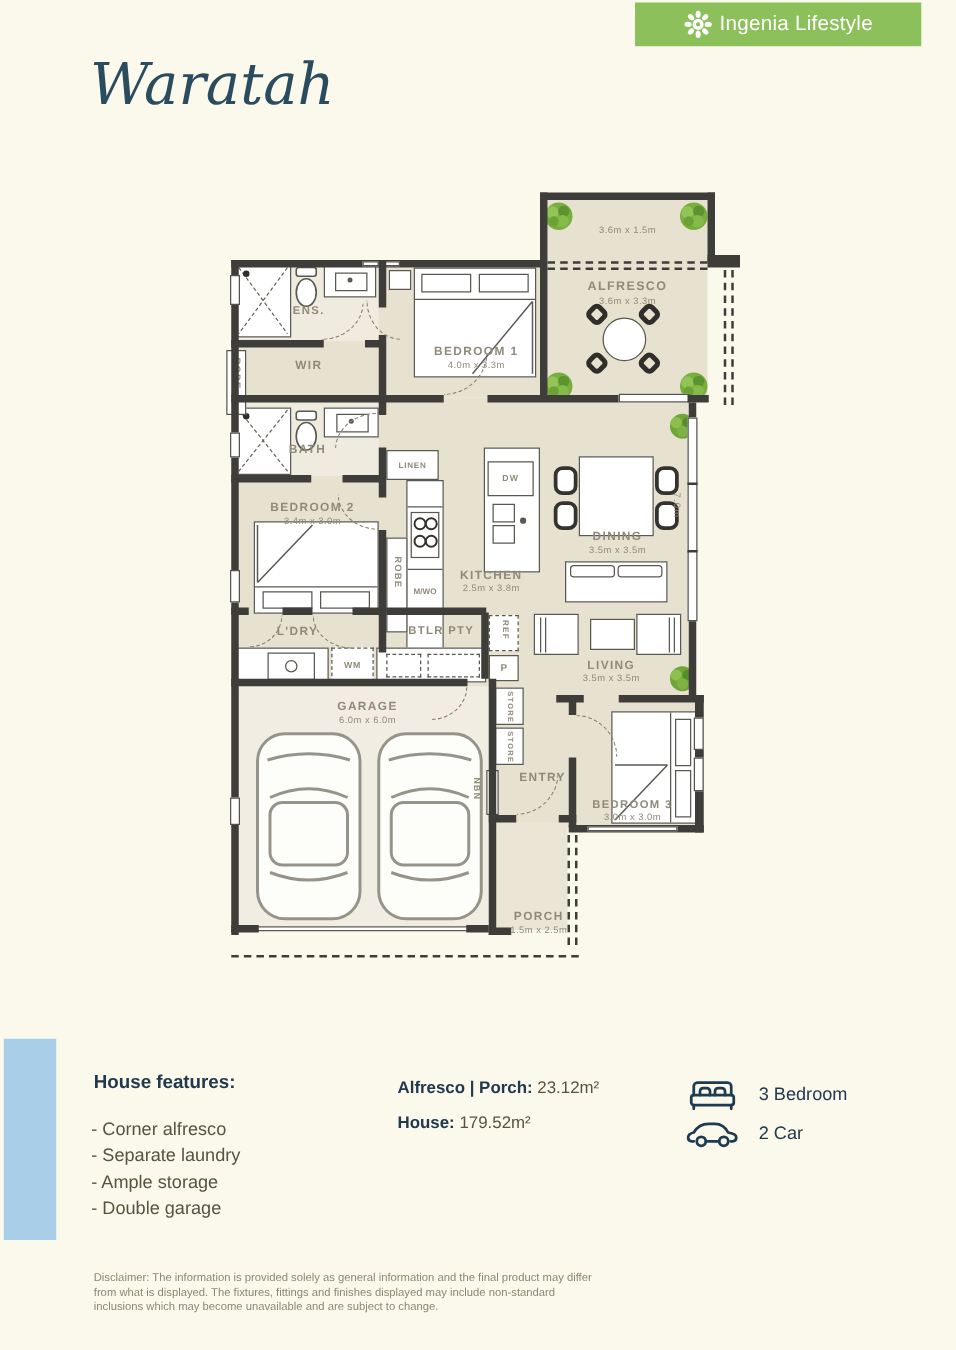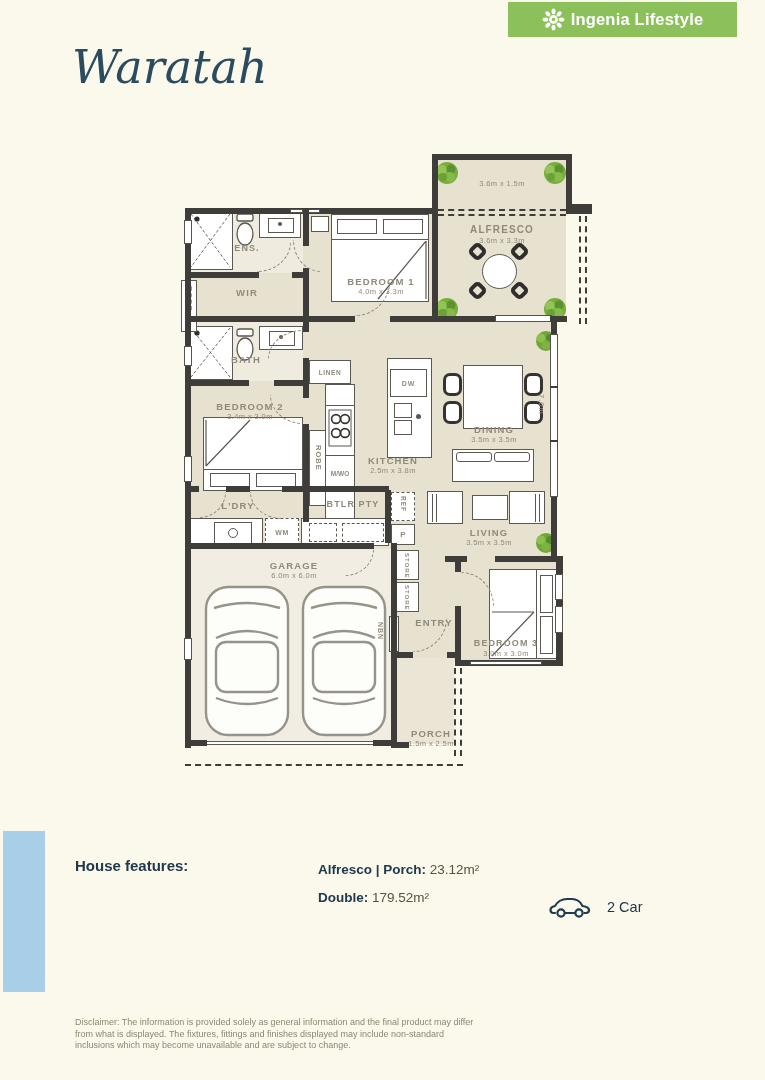--- a/index.html
+++ b/index.html
@@ -1,17 +1,17 @@
 <!DOCTYPE html>
 <html><head>
 <meta charset="utf-8">
 <style>
   html,body{margin:0;padding:0;background:#e8e8e8}
   .page{position:relative;width:765px;height:1080px;background:#fbf8ec;font-family:"Liberation Sans",sans-serif;overflow:hidden}
-  .brand-bar{position:absolute;left:508px;top:2px;width:229px;height:35px;background:#8cc05a;color:#fff;display:flex;align-items:center;justify-content:center;gap:6px;font-size:16.5px;font-weight:700;letter-spacing:.2px}
+  .brand-bar{position:absolute;left:508px;top:2px;width:229px;height:35px;background:#8cc05a;color:#fff;display:flex;align-items:center;justify-content:center;gap:6px;font-size:16.5px;font-weight:400;letter-spacing:.2px}
   .title{position:absolute;left:72px;top:40px;margin:0;font-family:"DejaVu Serif","Liberation Serif",serif;font-style:italic;font-weight:400;font-size:46px;color:#2b4c5e}
   
   .fl,.w,.win,.furn,.rlabel,.vlabel,.flabel,.arc,.achair,.chair,.pl{position:absolute;box-sizing:border-box}
   .w{background:#3e3d3a}
   .win{background:#fff;border:1px solid #55534e}
   .furn{background:#fff;border:1.4px solid #5a5850}
   .dashb{border-style:dashed}
   .rlabel{color:#908a7b;font-size:9.5px;font-weight:700;letter-spacing:1.1px;text-align:center;line-height:1.2}
   .rdim{display:block;font-size:7.5px;font-weight:400;letter-spacing:.4px}
   .vlabel{color:#908a7b;font-size:7px;font-weight:700;letter-spacing:1px;writing-mode:vertical-rl}
@@ -414,26 +414,43 @@
         <span>PORCH</span><span class="rdim">1.5m x 2.5m</span>
       </div>
       <span class="vlabel" style="left:537px;top:394px;font-size:7.5px;font-weight:400">7.0m</span>
       <span class="vlabel" style="left:377px;top:622px;font-size:7px">NBN</span>
     </div>
   </div>
 
   <div class="bluestrip"></div>
 
   <div class="features-head">House features:</div>
+  <div class="features-list">
+    <div>- Corner alfresco</div>
+    <div>- Separate laundry</div>
+    <div>- Ample storage</div>
+    <div>- Double garage</div>
+  </div>
 
   <div class="areas">
     <div><b>Alfresco | Porch:</b> <span>23.12m²</span></div>
-    <div class="total"><b>Double:</b> <span>179.52m²</span></div>
-  </div>
-
+    <div class="total"><b>House:</b> <span>179.52m²</span></div>
+  </div>
+
+  <div class="sumrow" style="top:862px">
+    <span class="ic">
+      <svg width="38" height="28" viewBox="0 0 38 28" fill="none" stroke="#1e3c50" stroke-width="2.2" stroke-linecap="round" stroke-linejoin="round">
+        <path d="M4 14 V7 a3 3 0 0 1 3 -3 h24 a3 3 0 0 1 3 3 v7"></path>
+        <rect x="2" y="14" width="34" height="8" rx="2"></rect>
+        <path d="M9 14 v-3 a2.5 2.5 0 0 1 2.5 -2.5 h3 a2.5 2.5 0 0 1 2.5 2.5 v3 M21 14 v-3 a2.5 2.5 0 0 1 2.5 -2.5 h3 a2.5 2.5 0 0 1 2.5 2.5 v3"></path>
+        <path d="M4 22 v3 M34 22 v3"></path>
+      </svg>
+    </span>
+    <span>3 Bedroom</span>
+  </div>
   <div class="sumrow" style="top:894px">
     <span class="ic">
       <svg width="42" height="26" viewBox="0 0 42 26" fill="none" stroke="#1e3c50" stroke-width="2.2" stroke-linecap="round" stroke-linejoin="round">
         <path d="M6 19 h-1.5 q-3 0 -3 -3 q0 -3 4.5 -4 q4 -7 12 -7 h5 q7 0 10.5 7 q6.5 1 6.5 4 q0 3 -3 3 h-1.5"></path>
         <circle cx="12" cy="19" r="3.6"></circle>
         <circle cx="30" cy="19" r="3.6"></circle>
         <path d="M16 19 h10"></path>
       </svg>
     </span>
     <span>2 Car</span>

